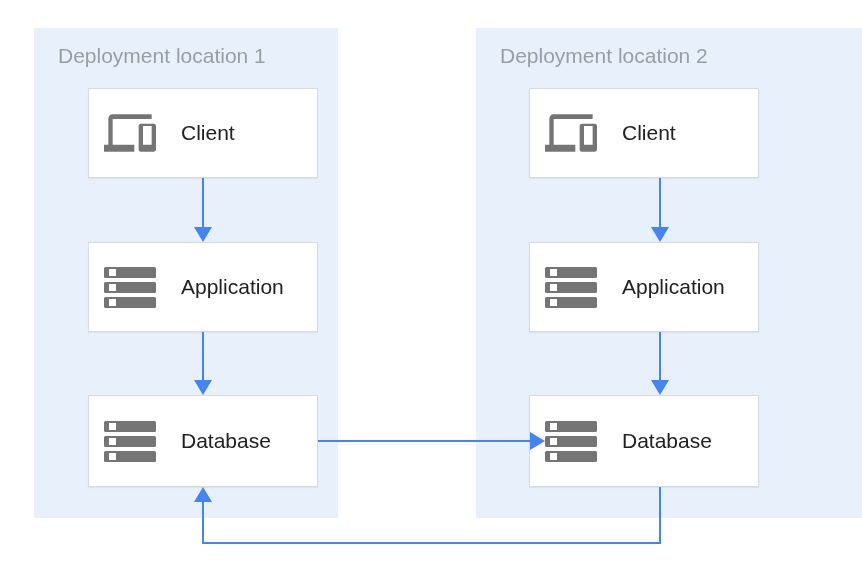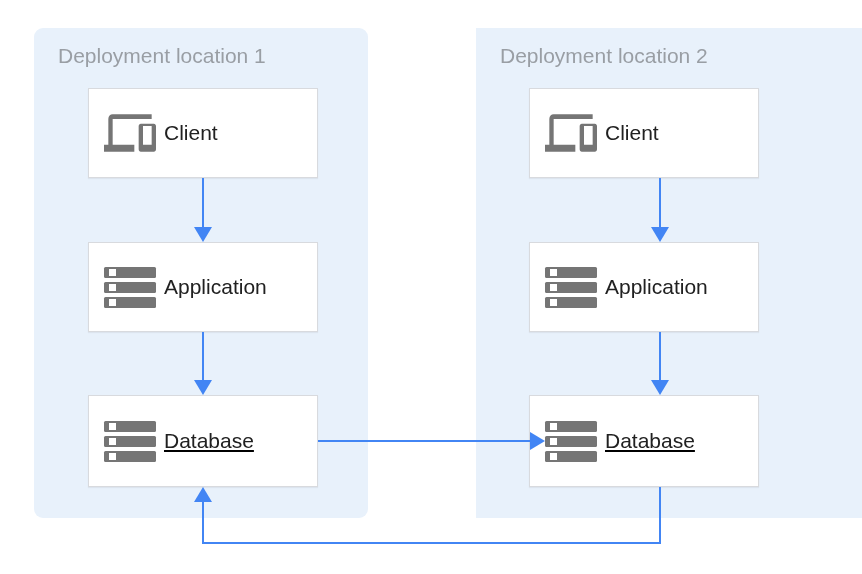--- a/index.html
+++ b/index.html
@@ -10,21 +10,21 @@
     background: #ffffff;
     font-family: "Liberation Sans", "DejaVu Sans", sans-serif;
     overflow: hidden;
   }
   .panel {
     position: absolute;
     top: 28px;
     height: 490px;
     background: #e8f1fb;
   }
-  .panel-1 { left: 34px;  width: 334px; border-radius: 9px; }
+  .panel-1 { left: 34px;  width: 304px; }
   .panel-2 { left: 476px; width: 399px; }
   .panel-title {
     position: absolute;
     left: 24px;
     top: 14px;
     font-size: 21px;
     line-height: 28px;
     color: #999ea4;
     white-space: nowrap;
   }
@@ -37,25 +37,25 @@
     box-sizing: border-box;
     box-shadow: 0 1px 1px rgba(0,0,0,0.05);
     display: flex;
     align-items: center;
     padding-left: 15px;
   }
   .col-1 .node { left: 54px; }
   .col-2 .node { left: 53px; }
   .row-client { top: 60px; }
   .row-app    { top: 214px; align-items: center; }
-  .row-db     { top: 367px; height: 92px; text-decoration: underline; }
+  .row-db     { top: 367px; height: 92px; }
   .node-label {
     font-size: 21px;
     color: #212121;
-    margin-left: 8px;
+    margin-left: 25px;
     white-space: nowrap;
   }
   .icon-slot {
     width: 52px;
     display: flex;
     flex-direction: column;
     justify-content: center;
   }
   
   .stack-bar {

